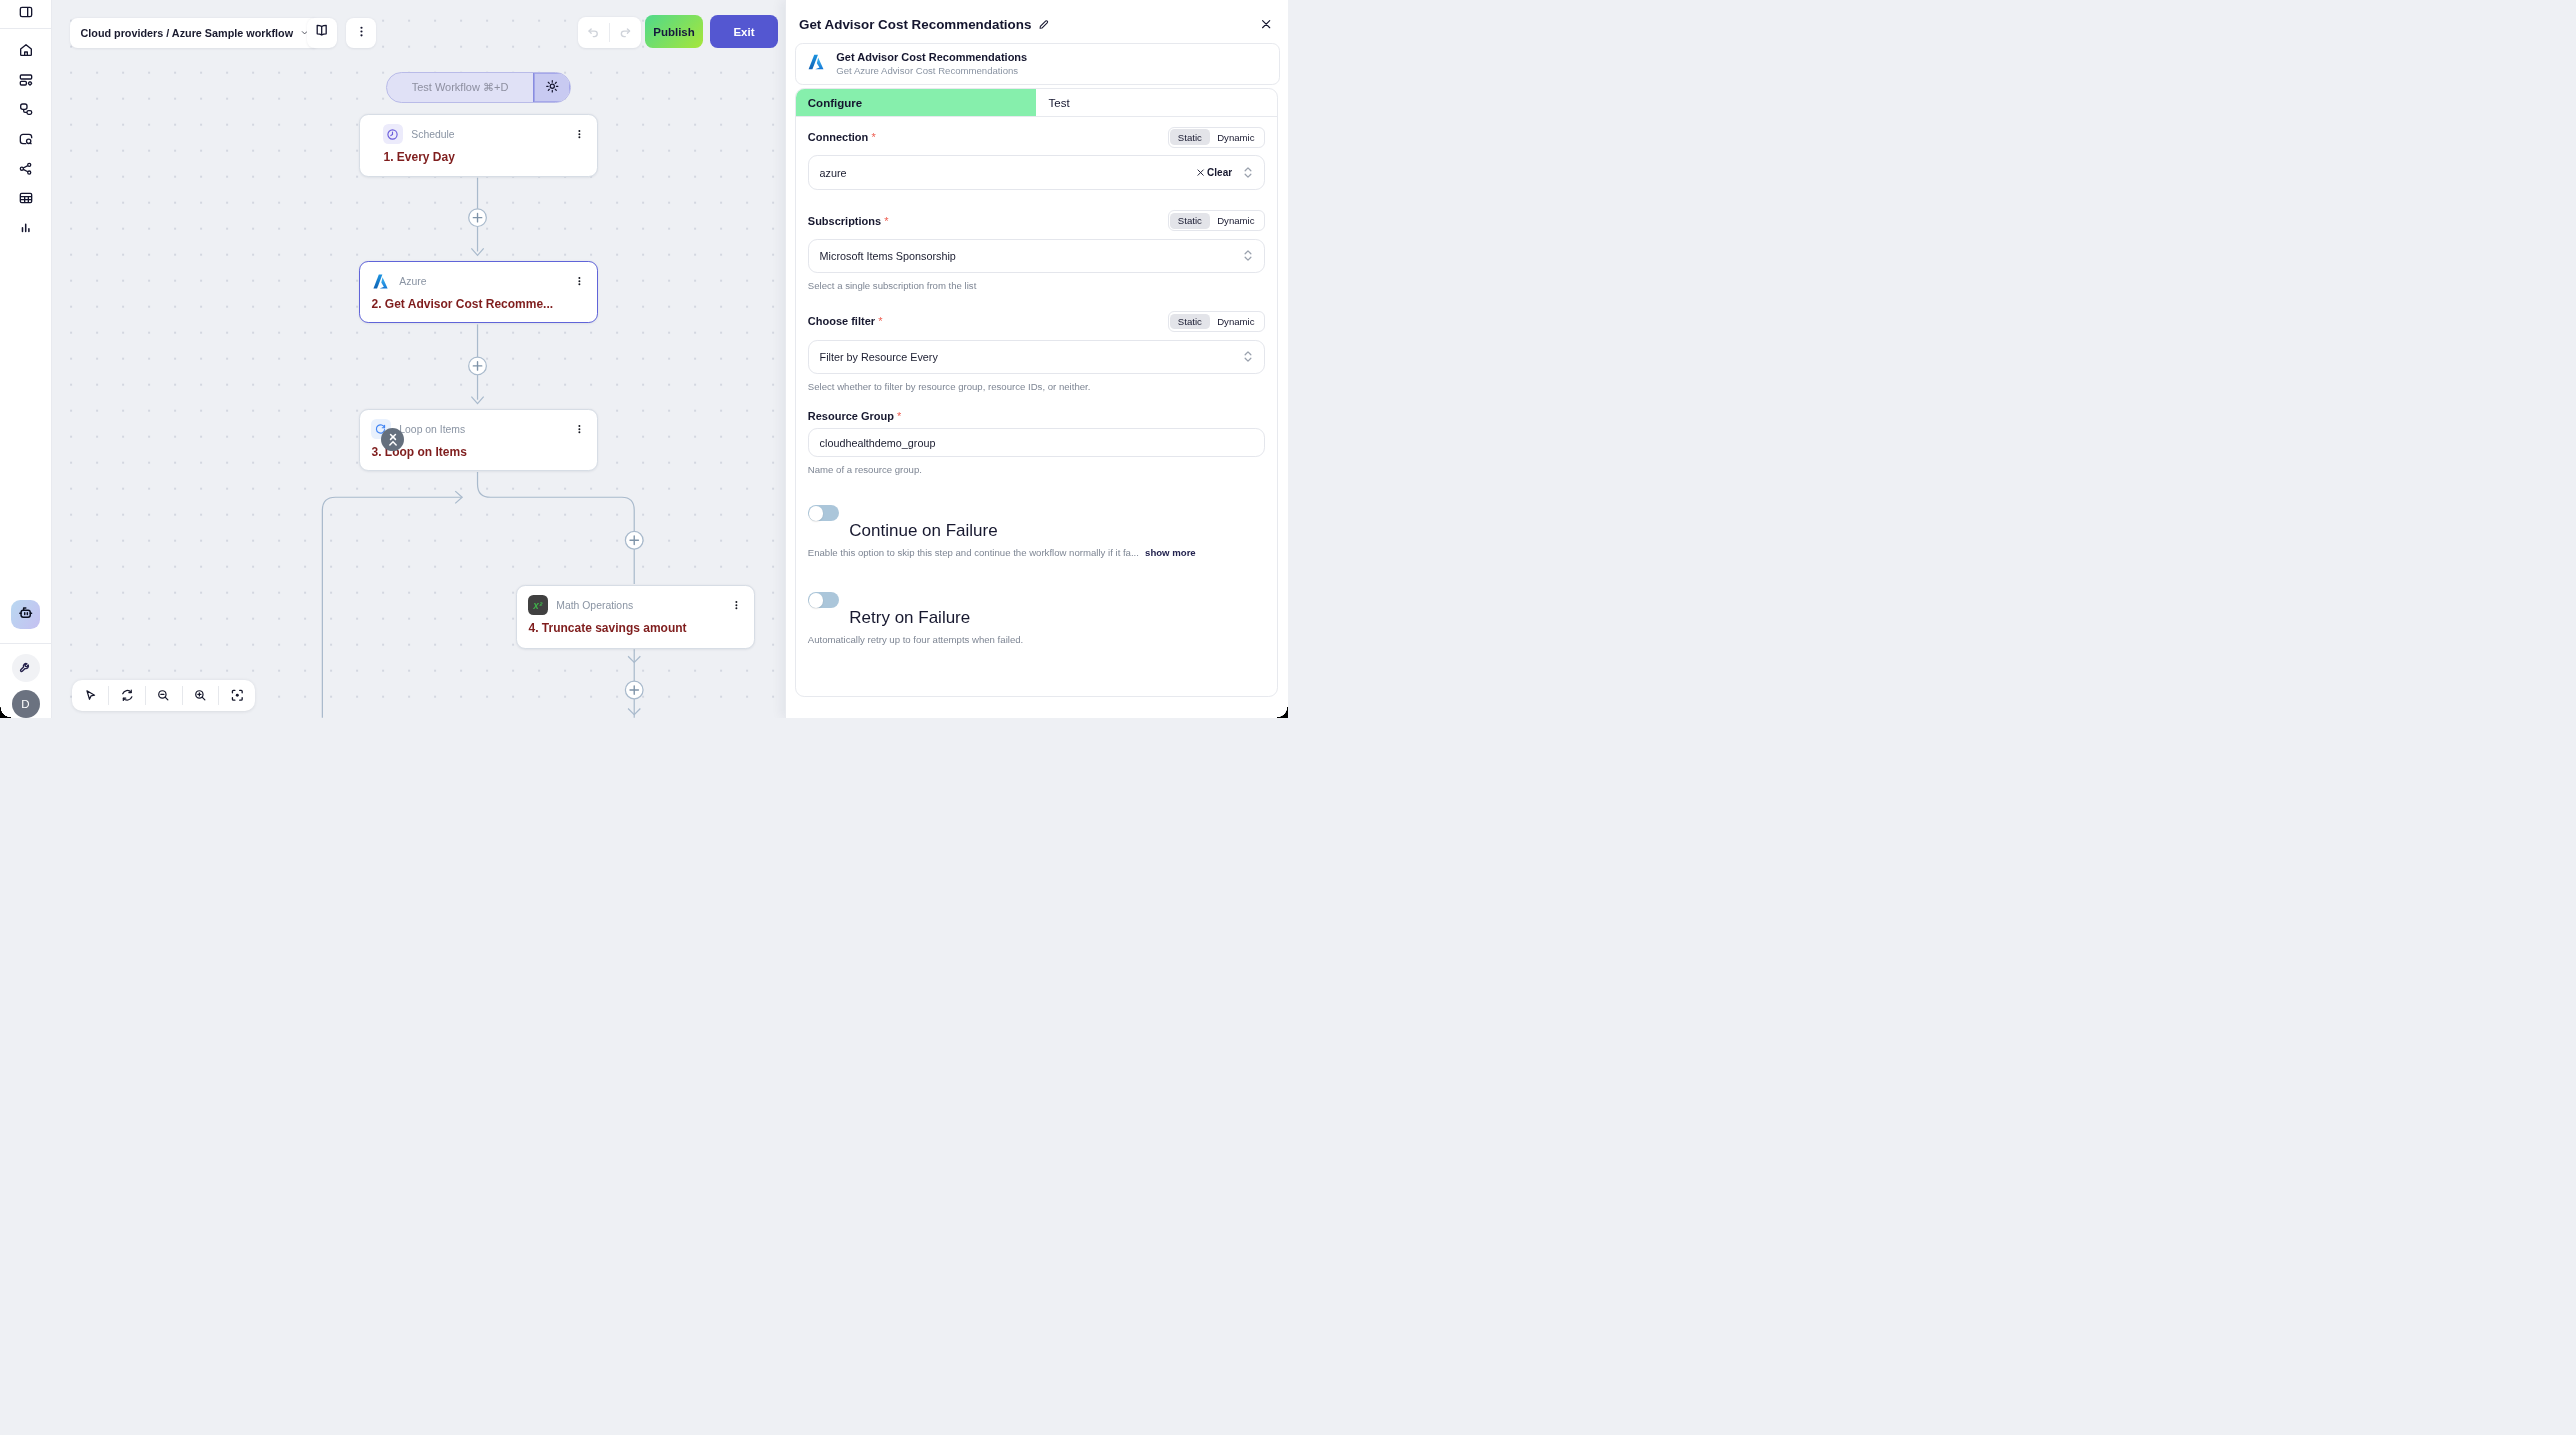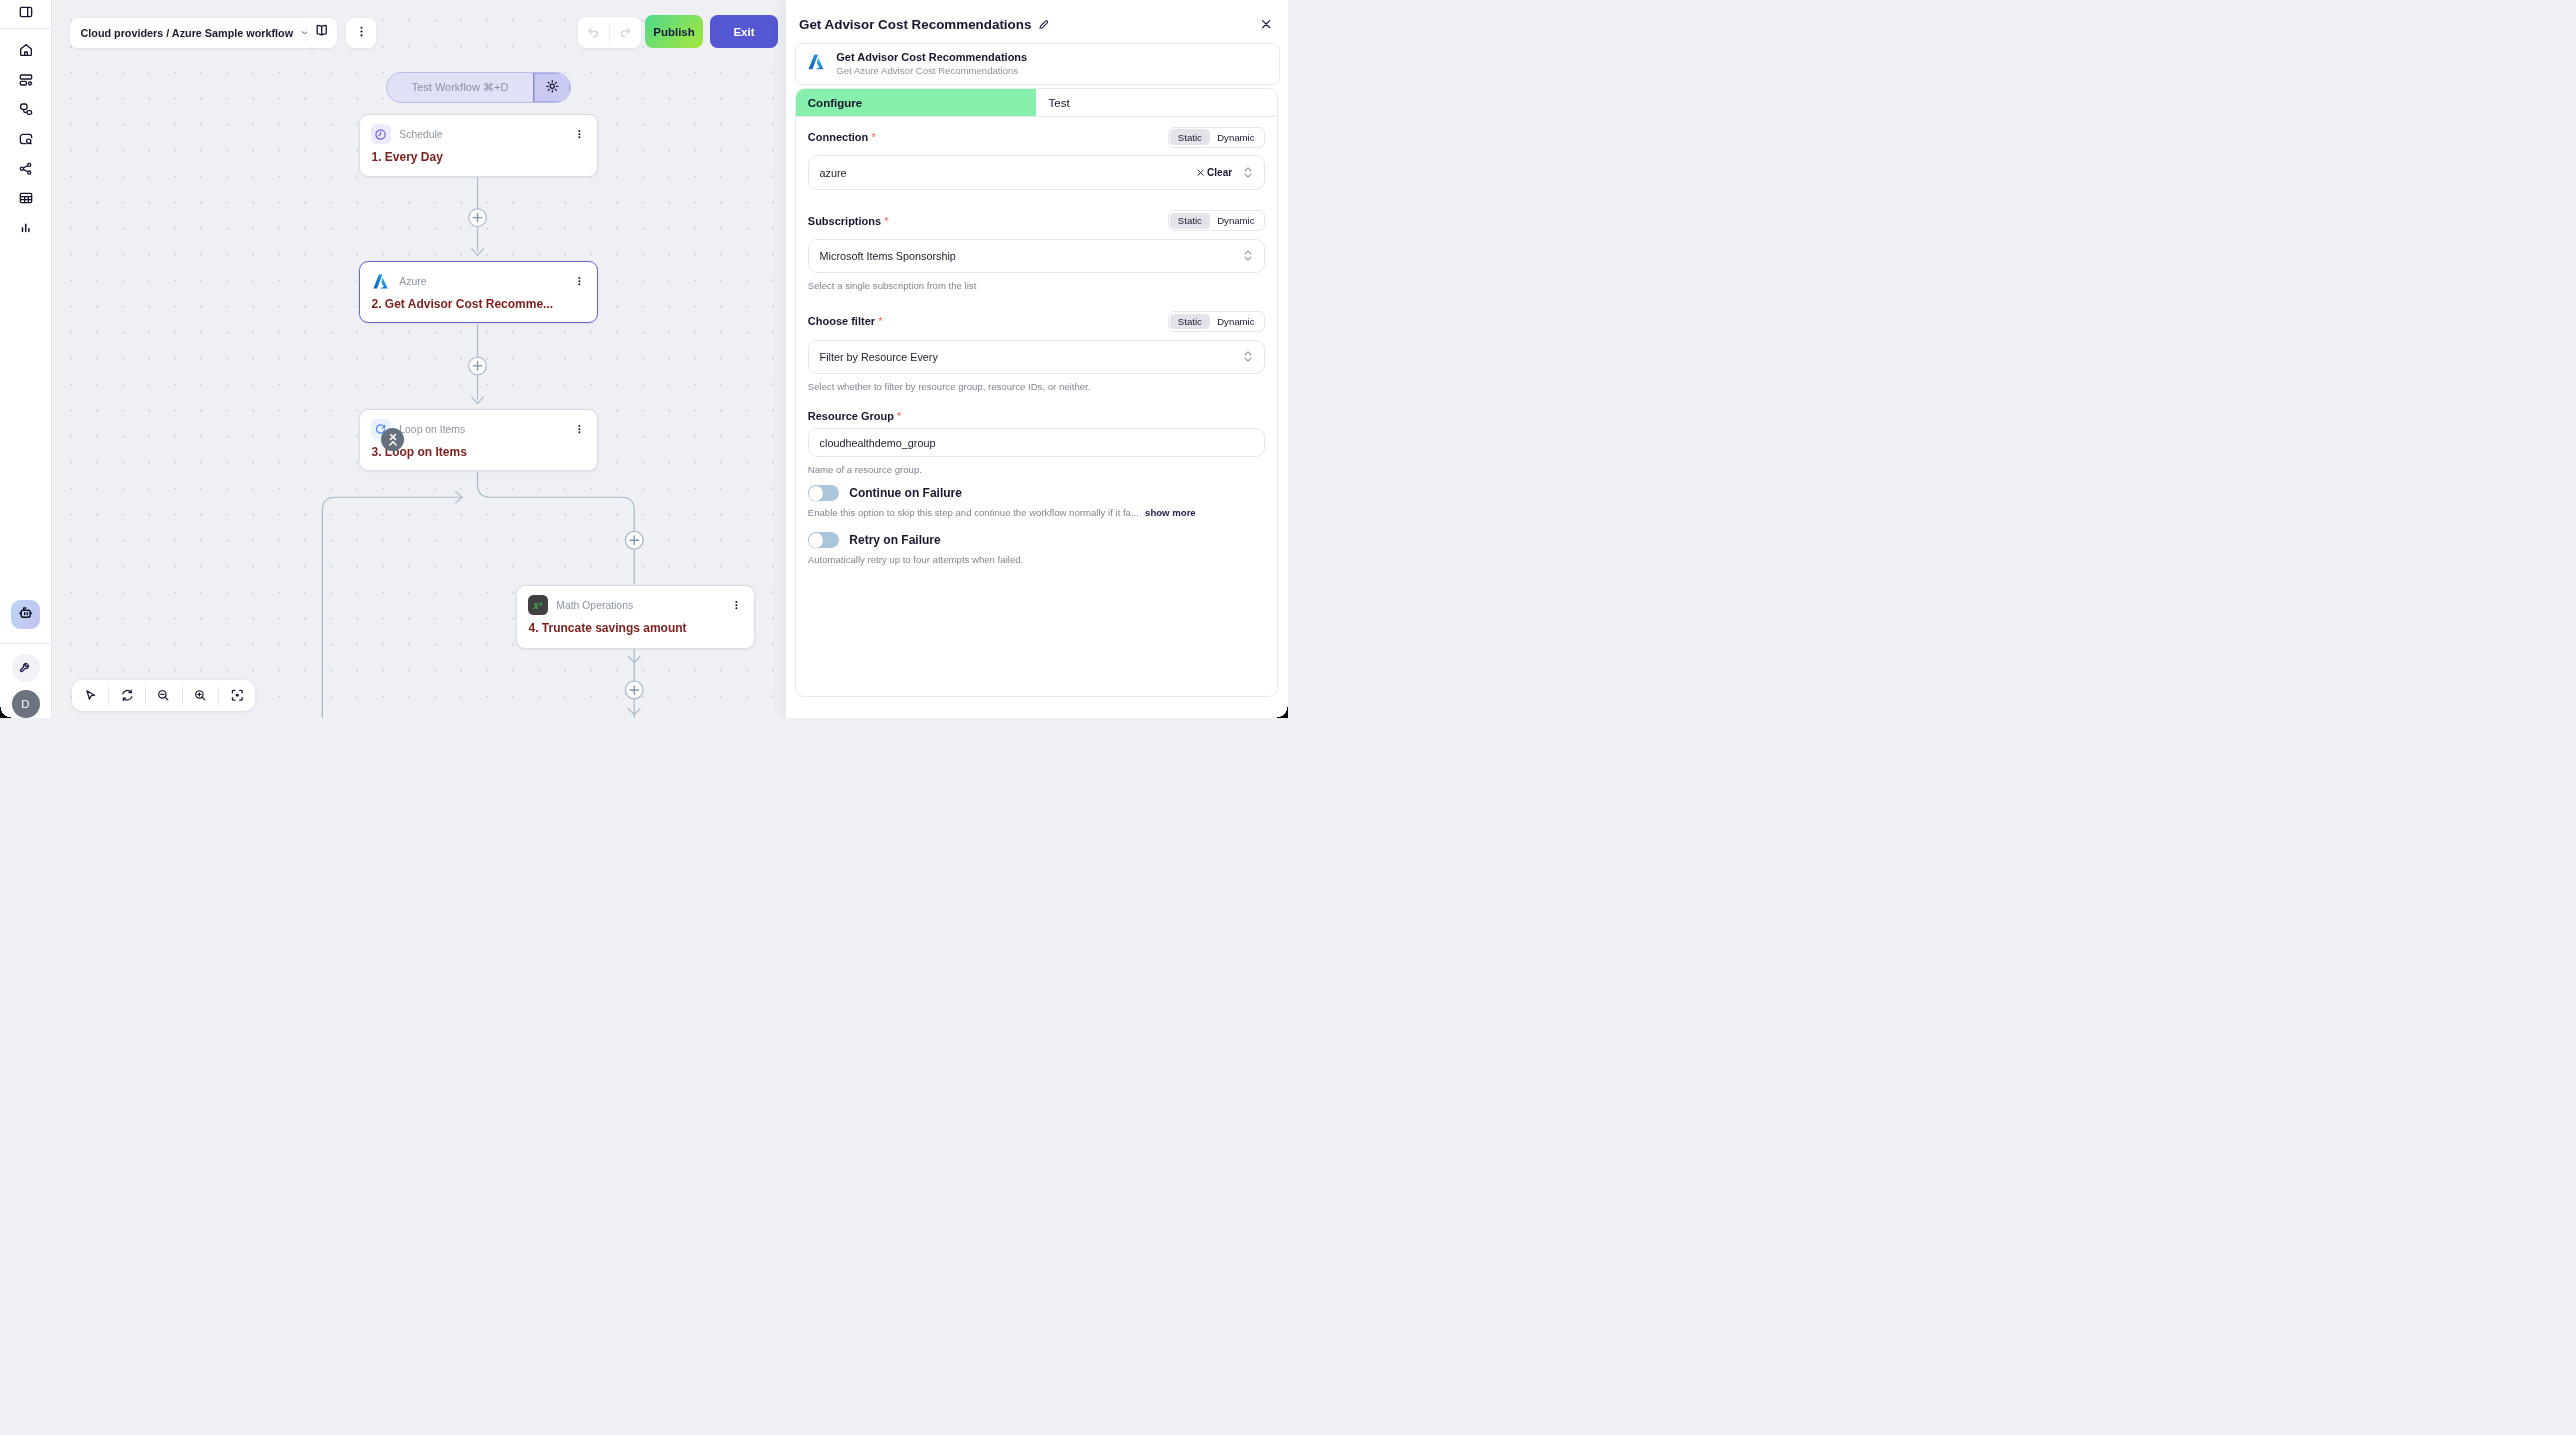--- a/index.html
+++ b/index.html
@@ -84,21 +84,21 @@
   .in-lg { height:35px; } .in-md { height:34px; } .in-sm { height:29px; margin-top:6.1px; }
   .in-value { font-size:10.8px; color:#1b1d30; flex:1; }
   .clear-grp { display:flex; align-items:center; gap:2.3px; cursor:pointer; font-size:10px; font-weight:700; color:#17182f; }
   .sorticon { margin-left:10.8px; display:flex; cursor:pointer; }
   .helper { font-size:9.6px; color:#7e8694; margin-top:7px; }
 
   .mt26 { margin-top:20px; } .mt24 { margin-top:18.4px; }
   .toggle-row { display:flex; align-items:center; gap:10px; margin-top:10px; }
   .toggle { width:31.5px; height:16px; border-radius:8.5px; background:#abc6da; position:relative; cursor:pointer; flex:0 0 auto; }
   .toggle .knob { position:absolute; left:0.8px; top:0.8px; width:14.6px; height:14.6px; border-radius:50%; background:#fff; box-shadow:0 0.8px 1.5px rgba(0,0,0,.15); }
-  .toggle-label { font-size:12px; font-weight:700; color:#17182f; }
+  .toggle-label { font-size:17px; font-weight:400; color:#17182f;margin-top:36px; }
   .helper-line { display:flex; align-items:baseline; gap:6.1px; }
   .show-more { font-size:9.6px; font-weight:700; color:#22224e; cursor:pointer; white-space:nowrap; }
 
   
   .corner { position:absolute; bottom:0; width:10.8px; height:10.8px; z-index:99; pointer-events:none; }
   .corner.bl { left:0; background:radial-gradient(circle 10.8px at 10.8px 0, transparent 10px, #000 10.4px); }
   .corner.br { right:0; background:radial-gradient(circle 10.8px at 0 0, transparent 10px, #000 10.4px); }
 </style>
 </head>
 <body>
@@ -259,21 +259,21 @@
   <div class="test-pill">
     <div class="test-label">Test Workflow ⌘+D</div>
     <div class="test-gear">
       <span><svg width="14.6" height="14.6" viewBox="0 0 24 24" fill="none" stroke="#14152e" stroke-width="2" stroke-linecap="round" stroke-linejoin="round">
             <circle cx="12" cy="12" r="3.4"></circle>
             <path d="M12 2.8v2.4M12 18.8v2.4M2.8 12h2.4M18.8 12h2.4M5.4 5.4l1.7 1.7M16.9 16.9l1.7 1.7M18.6 5.4l-1.7 1.7M7.1 16.9l-1.7 1.7"></path>
           </svg></span>
     </div>
   </div>
 
-  <div class="node" style="left:307px; top:114px;">
+  <div class="node" style="left:307px; top:114px;padding-left:12px;">
     <div class="node-head">
       <div class="node-icon" style="background:#ecebfb;">
         <svg width="13" height="13" viewBox="0 0 24 24" fill="none" stroke="#6a5cdb" stroke-width="2.1" stroke-linecap="round">
             <circle cx="12" cy="12" r="8.5"></circle>
             <path d="M12 7.5V12l-3 2"></path>
           </svg>
       </div>
       <div class="node-app">Schedule</div>
       <div class="node-kebab">
           <svg width="10.8" height="12.3" viewBox="0 0 24 24" fill="#14161f">

